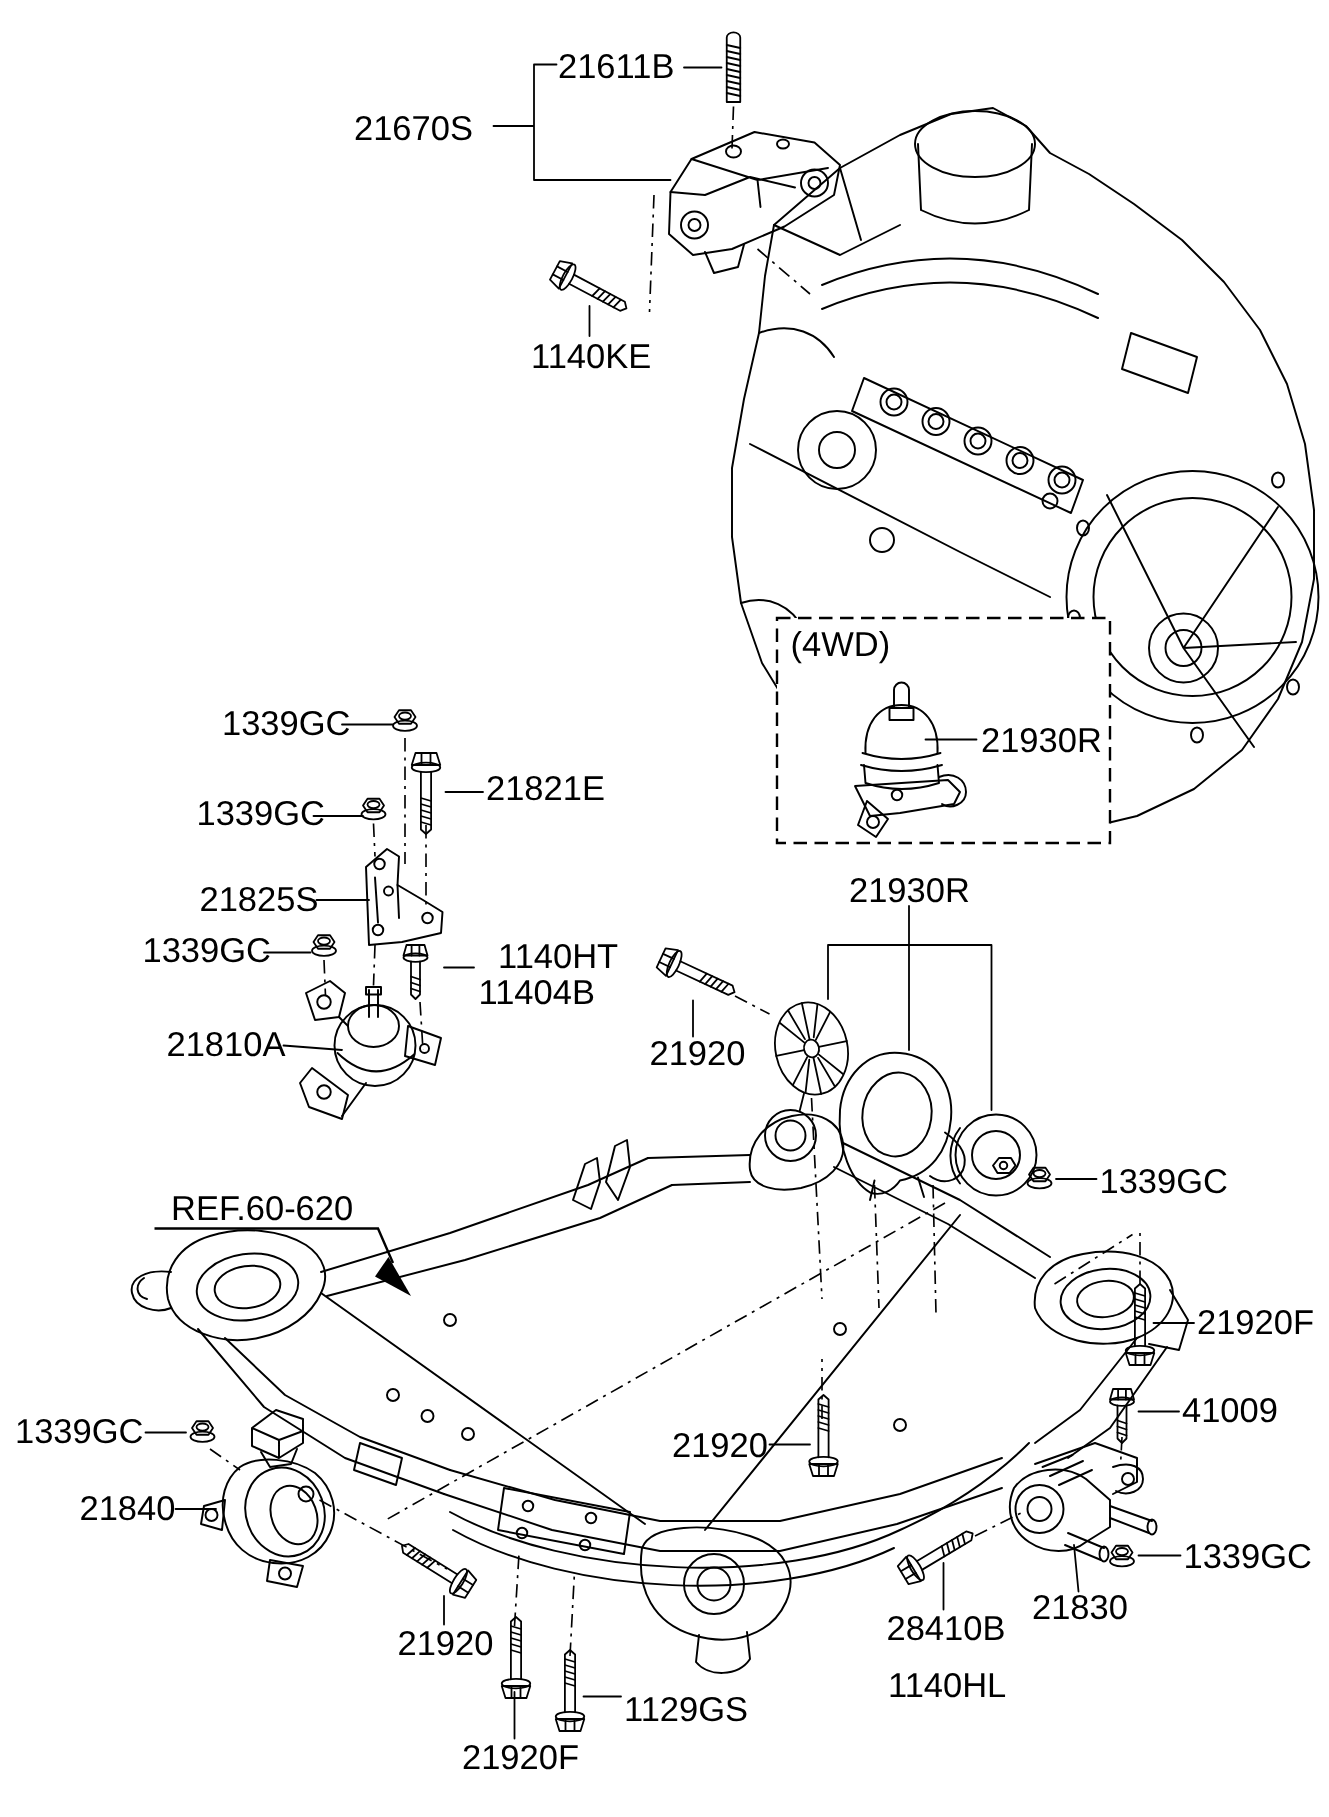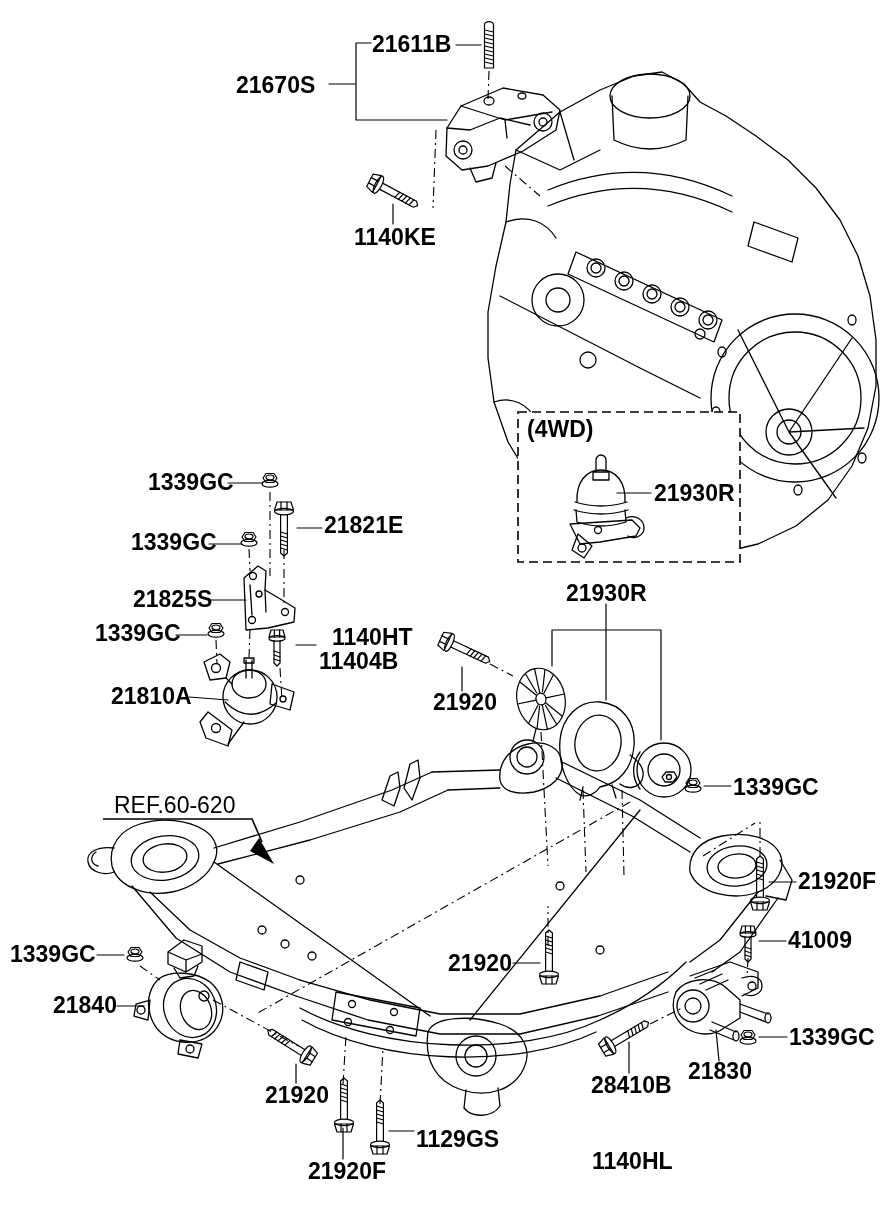--- a/index.html
+++ b/index.html
@@ -1,20 +1,20 @@
 <!DOCTYPE html>
 <html><head>
 <meta charset="utf-8">
 <style>
   html,body{margin:0;padding:0;background:#fff;}
   #stage{position:relative;width:886px;height:1211px;background:#fff;overflow:hidden;
          font-family:"Liberation Sans",sans-serif;}
   #art{position:absolute;left:0;top:0;}
   .lbl{position:absolute;font-size:23px;line-height:1;color:#000;white-space:nowrap;
-       font-family:"Liberation Sans",sans-serif;font-weight:bold;}
+       font-family:"Liberation Sans",sans-serif;}
   .lbl.bold{font-weight:normal;}
 </style>
 </head>
 <body>
 
 <div id="stage">
 
 <svg id="art" width="886" height="1211" viewBox="0 0 886 1211">
   <defs>
     <g id="boltM">
@@ -332,17 +332,17 @@
   <div class="lbl" style="left:733px;top:776px">1339GC</div>
   <div class="lbl bold" style="left:114px;top:794px">REF.60-620</div>
   <div class="lbl" style="left:798px;top:870px">21920F</div>
   <div class="lbl" style="left:788px;top:929px">41009</div>
   <div class="lbl" style="left:10px;top:943px">1339GC</div>
   <div class="lbl" style="left:53px;top:994px">21840</div>
   <div class="lbl" style="left:448px;top:952px">21920</div>
   <div class="lbl" style="left:789px;top:1026px">1339GC</div>
   <div class="lbl" style="left:688px;top:1060px">21830</div>
   <div class="lbl" style="left:591px;top:1074px">28410B</div>
-  <div class="lbl" style="left:592px;top:1150px">1140HL</div>
+  <div class="lbl" style="left:592px;top:1112px">1140HL</div>
   <div class="lbl" style="left:265px;top:1084px">21920</div>
   <div class="lbl" style="left:416px;top:1128px">1129GS</div>
   <div class="lbl" style="left:308px;top:1160px">21920F</div>
 </div>
 
 </body></html>

